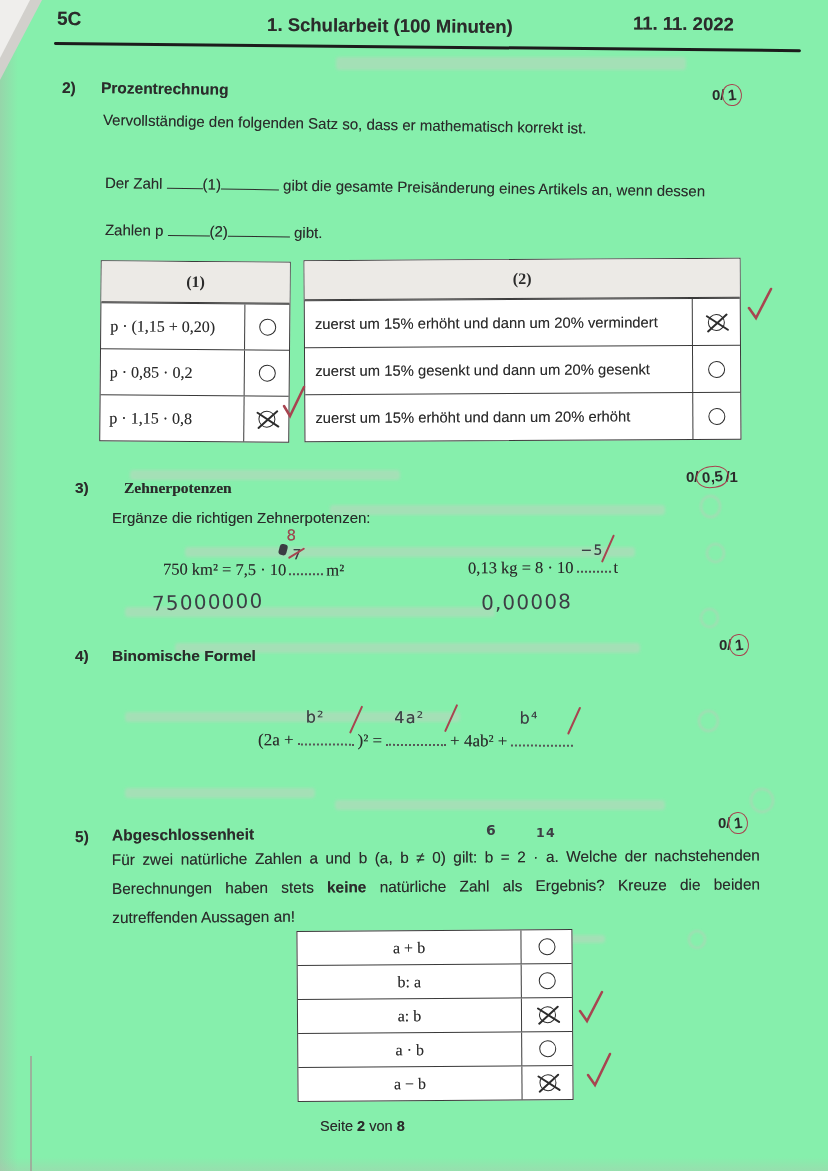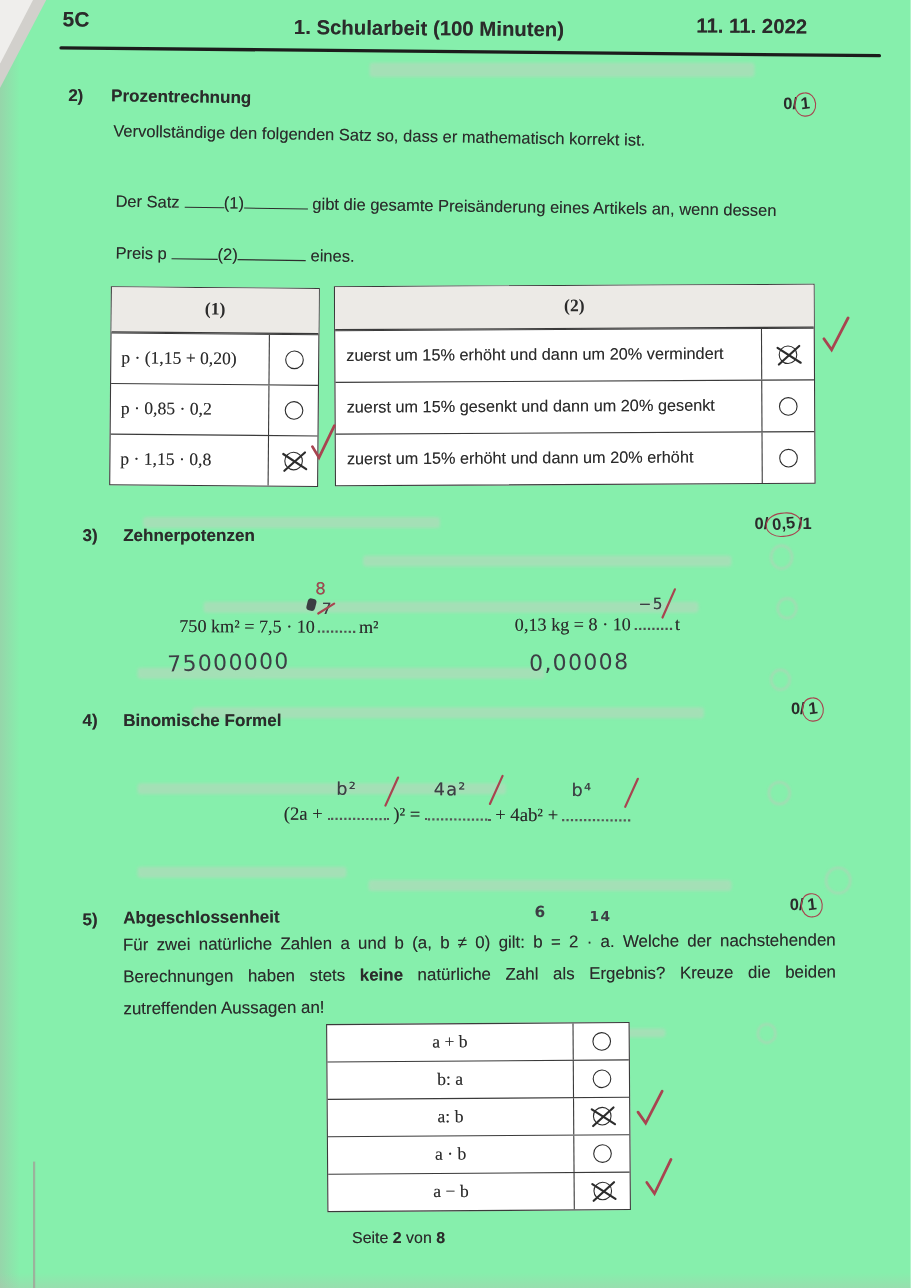--- a/index.html
+++ b/index.html
@@ -104,28 +104,28 @@
     <div class="abs doc-date ink">11. 11. 2022</div>
     <div class="abs header-rule"></div>
 
     <div class="abs qnum ink" style="left:62px;top:79px;transform:rotate(.8deg);">2)</div>
     <div class="abs qtitle ink" style="left:101px;top:80px;transform:rotate(.8deg);">Prozentrechnung</div>
     <div class="abs score red" style="left:712px;top:84px;"><span style="color:#2b2b2b;">0/</span><span class="circ" style="color:#2b2b2b;">1</span></div>
 
     <div class="abs qtext ink" style="left:103px;top:111px;transform:rotate(1deg);transform-origin:left;">Vervollständige den folgenden Satz so, dass er mathematisch korrekt ist.</div>
 
     <div class="abs qtext ink" style="left:105px;top:174px;transform:rotate(.8deg);transform-origin:left;white-space:nowrap;">
-      <span>Der Satz</span>
+      <span>Der Zahl</span>
       <span class="uline" style="width:36px;"></span><span>(1)</span><span class="uline" style="width:58px;"></span>
       <span>gibt die gesamte Preisänderung eines Artikels an, wenn dessen</span>
     </div>
     <div class="abs qtext ink" style="left:105px;top:221px;transform:rotate(.8deg);transform-origin:left;white-space:nowrap;">
-      <span>Preis p</span>
+      <span>Zahlen p</span>
       <span class="uline" style="width:42px;"></span><span>(2)</span><span class="uline" style="width:62px;"></span>
-      <span>eines.</span>
+      <span>gibt.</span>
     </div>
 
     <div class="abs qtable" style="left:100px;top:261px;width:190px;transform:rotate(.5deg);">
       <div class="hdr serif" style="height:40px;line-height:40px;">(1)</div>
       <div class="row" style="height:45px;">
         <div class="lbl serif ink" style="padding-left:9px;font-size:16px;">p · (1,15 + 0,20)</div>
         <div class="opt" style="width:44px;">
             <span class="o"></span>
           </div>
       </div>
@@ -171,21 +171,22 @@
         </svg>
     </div>
     <div class="chk" style="left:282px;top:384px;">
       <svg width="24" height="36" viewBox="0 0 24 36">
           <path d="M2 22 L8 32 L22 3" stroke="#a84450" stroke-width="2.5" fill="none" stroke-linecap="round"></path>
         </svg>
     </div>
 
     <div class="abs score" style="left:686px;top:466px;"><span>0/</span><span class="circ">0,5</span><span>/1</span></div>
     <div class="abs qnum ink" style="left:75px;top:479px;">3)</div>
-    <div class="abs qtitle ink" style="left:112px;top:479px;">Zehnerpotenzen</div>
+    <div class="abs qtitle ink" style="left:124px;top:479px;font-family:Liberation Serif, serif;">Zehnerpotenzen</div>
+    <div class="abs qtext ink" style="left:112px;top:509px;">Ergänze die richtigen Zehnerpotenzen:</div>
 
     <div class="abs formula ink" style="left:163px;top:560px;transform:rotate(.3deg);">
       <span>750 km² = 7,5 · 10</span><span class="expslot"><span class="blob" style="top:-16px;left:-10px;"></span><span class="sexp hand" style="top:-14px;left:3px;">7</span><span class="redstrike" style="top:-8px;left:-2px;transform:rotate(-32deg);"></span><span class="sexp hand red" style="top:-34px;left:-3px;font-size:15px;">8</span></span><span>m²</span>
     </div>
     <div class="abs hand" style="left:152px;top:590px;font-size:20px;transform:rotate(-1.5deg);">75000000</div>
 
     <div class="abs formula ink" style="left:468px;top:558px;transform:rotate(-.3deg);">
       <span>0,13 kg = 8 · 10</span><span class="expslot"><span class="sexp hand" style="top:-16px;left:4px;">−5</span><span class="redslash" style="left:30px;top:-24px;"></span></span><span>t</span>
     </div>
     <div class="abs hand" style="left:481px;top:590px;font-size:20px;transform:rotate(-1deg);">0,00008</div>

